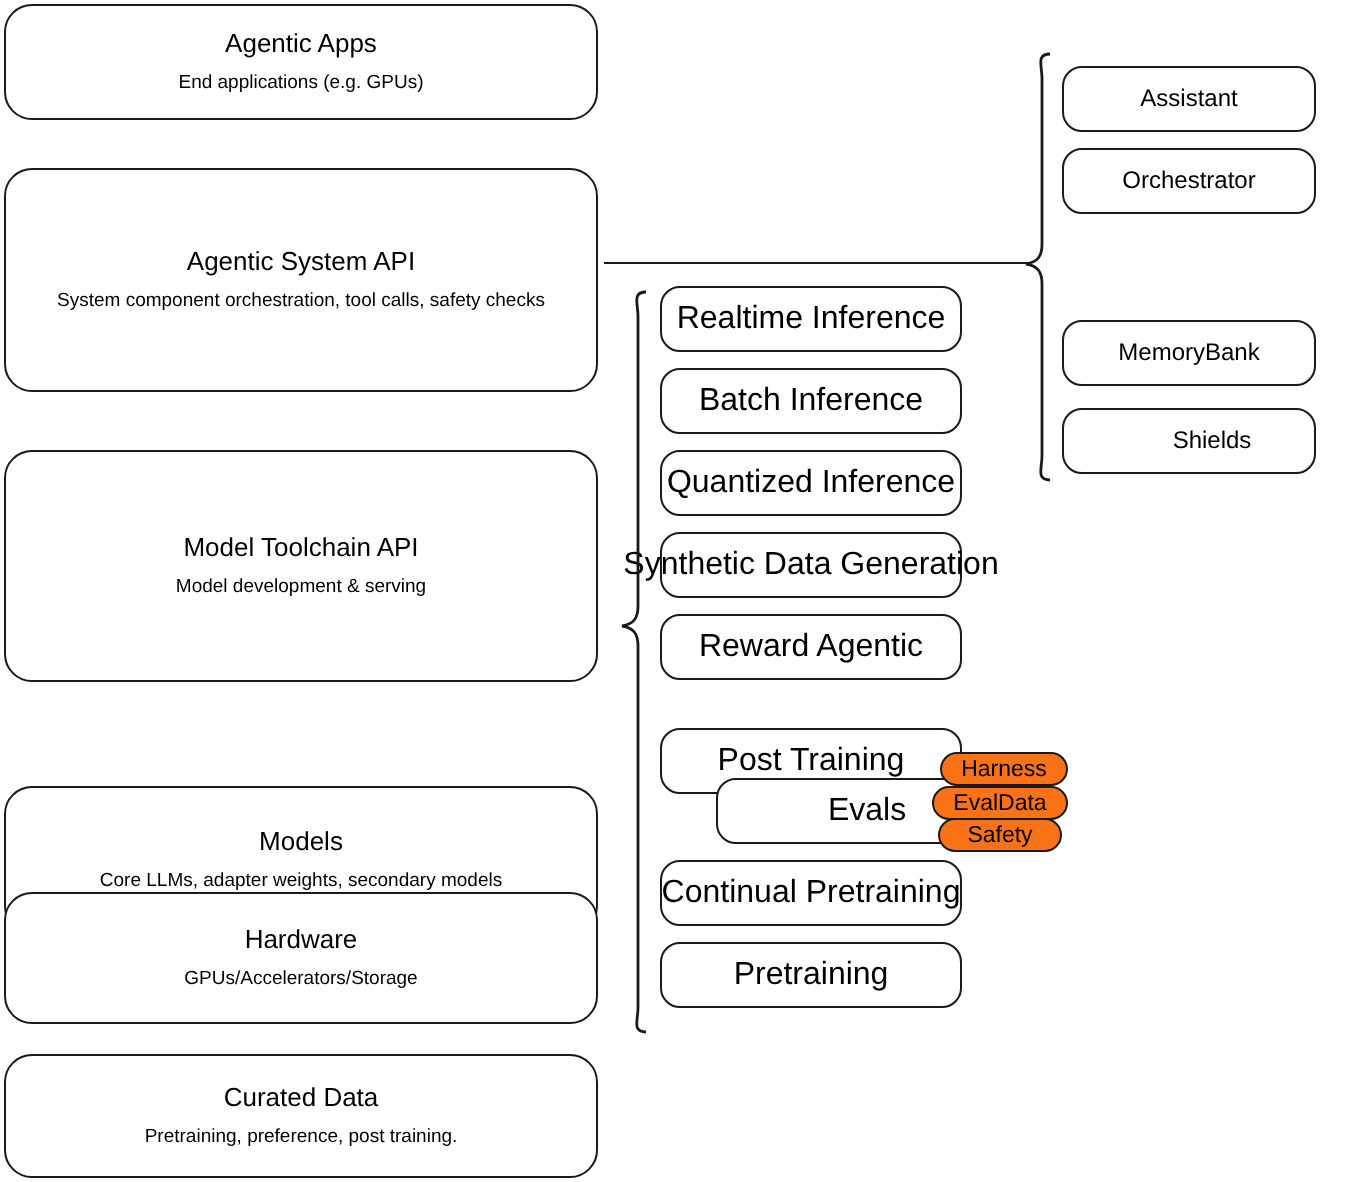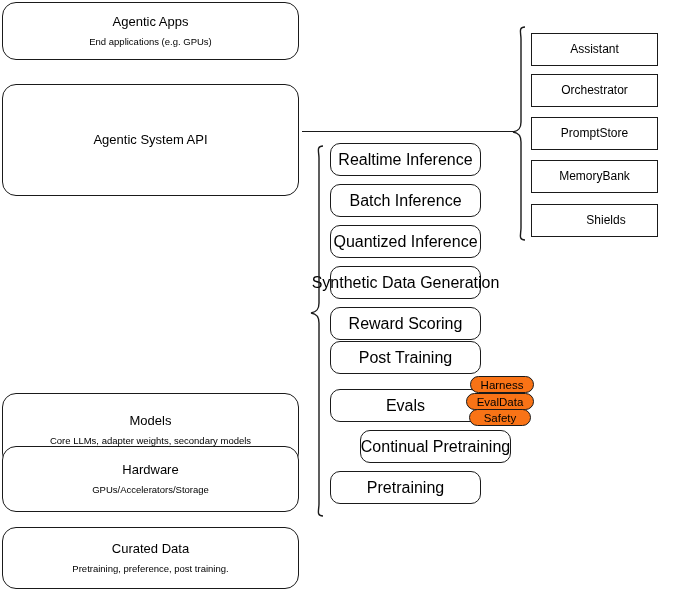--- a/index.html
+++ b/index.html
@@ -66,21 +66,21 @@
     border-radius: 10px;
     font-size: 16px;
     white-space: nowrap;
   }
 
   
   .right-box {
     left: 531px;
     width: 127px;
     height: 33px;
-    border-radius: 0;
+    border-radius: 10px;
     font-size: 12px;
     white-space: nowrap;
   }
 
   
   .pill {
     position: absolute;
     box-sizing: border-box;
     border: 1px solid #1a1a1a;
     border-radius: 999px;
@@ -115,22 +115,27 @@
 
 <div id="canvas">
 
   <div class="box layer-box" style="top:2px;height:58px;">
     <div class="layer-title">Agentic Apps</div>
     <div class="layer-sub">End applications (e.g. GPUs)</div>
   </div>
 
   <div class="box layer-box" style="top:84px;height:112px;">
     <div class="layer-title">Agentic System API</div>
-  </div>
-
+    <div class="layer-sub">System component orchestration, tool calls, safety checks</div>
+  </div>
+
+  <div class="box layer-box" style="top:225px;height:116px;">
+    <div class="layer-title">Model Toolchain API</div>
+    <div class="layer-sub">Model development &amp; serving</div>
+  </div>
 
   <div class="box layer-box" style="top:364px;height:74px;margin-top:29px;">
     <div class="layer-title">Models</div>
     <div class="layer-sub">Core LLMs, adapter weights, secondary models</div>
   </div>
 
   <div class="box layer-box" style="top:446px;height:66px;">
     <div class="layer-title">Hardware</div>
     <div class="layer-sub">GPUs/Accelerators/Storage</div>
   </div>
@@ -148,29 +153,29 @@
   <div class="box mid-box" style="top:184px;">
     <span>Batch Inference</span>
   </div>
   <div class="box mid-box" style="top:225px;">
     <span>Quantized Inference</span>
   </div>
   <div class="box mid-box" style="top:266px;">
     <span>Synthetic Data Generation</span>
   </div>
   <div class="box mid-box" style="top:307px;">
-    <span>Reward Scoring</span>
-  </div>
-  <div class="box mid-box" style="top:341px;align-items:center;">
+    <span>Reward Agentic</span>
+  </div>
+  <div class="box mid-box" style="top:364px;align-items:center;">
     <span>Post Training</span>
   </div>
-  <div class="box mid-box" style="top:389px;">
+  <div class="box mid-box" style="top:389px;margin-left:28px;">
     <span>Evals</span>
   </div>
-  <div class="box mid-box" style="top:430px;margin-left:30px;">
+  <div class="box mid-box" style="top:430px;">
     <span>Continual Pretraining</span>
   </div>
   <div class="box mid-box" style="top:471px;">
     <span>Pretraining</span>
   </div>
 
   <div class="pill" style="left:470px;top:376px;width:64px;">
     <span>Harness</span>
   </div>
   <div class="pill" style="left:466px;top:393px;width:68px;">
@@ -178,23 +183,20 @@
   </div>
   <div class="pill" style="left:469px;top:409px;width:62px;text-align:right;">
     <span>Safety</span>
   </div>
 
   <div class="box right-box" style="top:33px;">
     <span>Assistant</span>
   </div>
   <div class="box right-box" style="top:74px;">
     <span>Orchestrator</span>
-  </div>
-  <div class="box right-box" style="top:117px;">
-    <span>PromptStore</span>
   </div>
   <div class="box right-box" style="top:160px;">
     <span>MemoryBank</span>
   </div>
   <div class="box right-box" style="top:204px;padding-left:23px;">
     <span>Shields</span>
   </div>
 
   <svg id="braces" viewBox="0 0 682 591">
 

